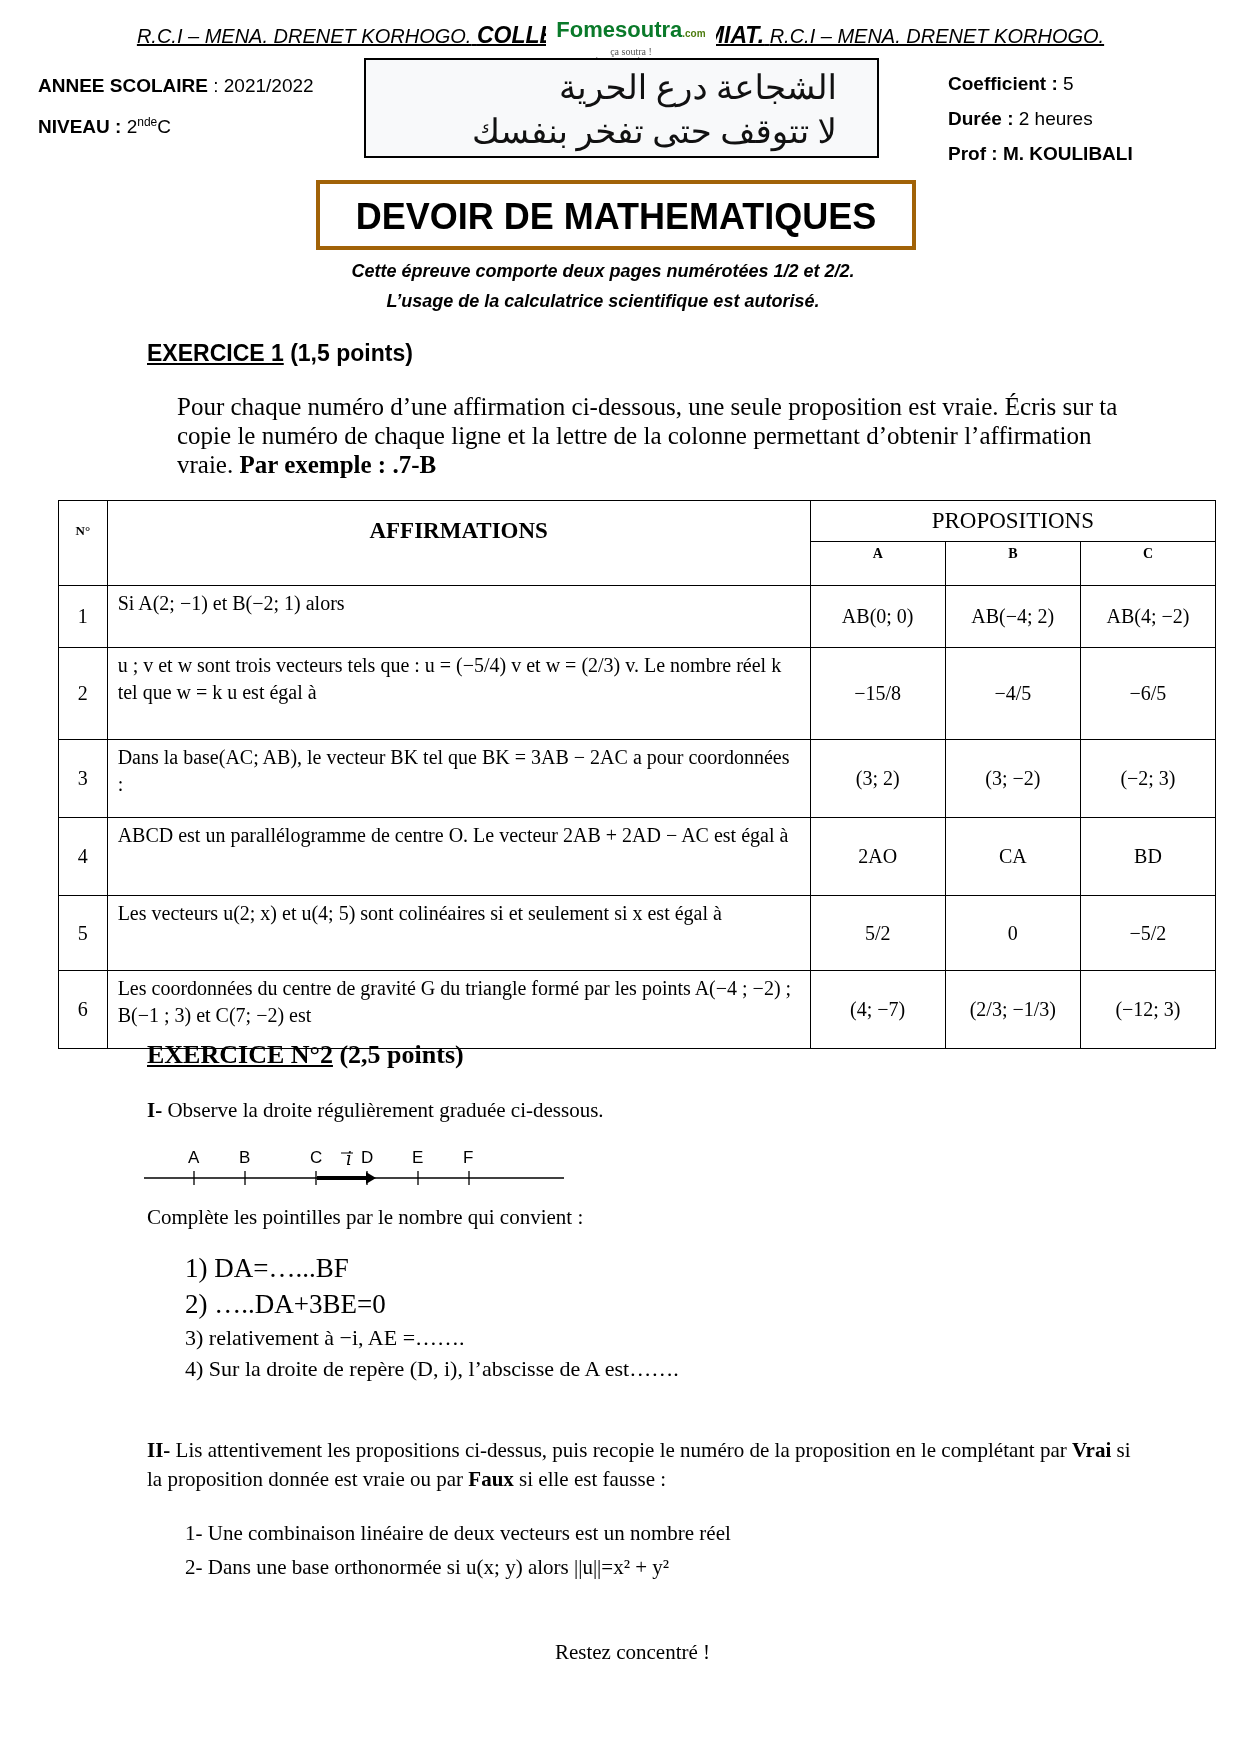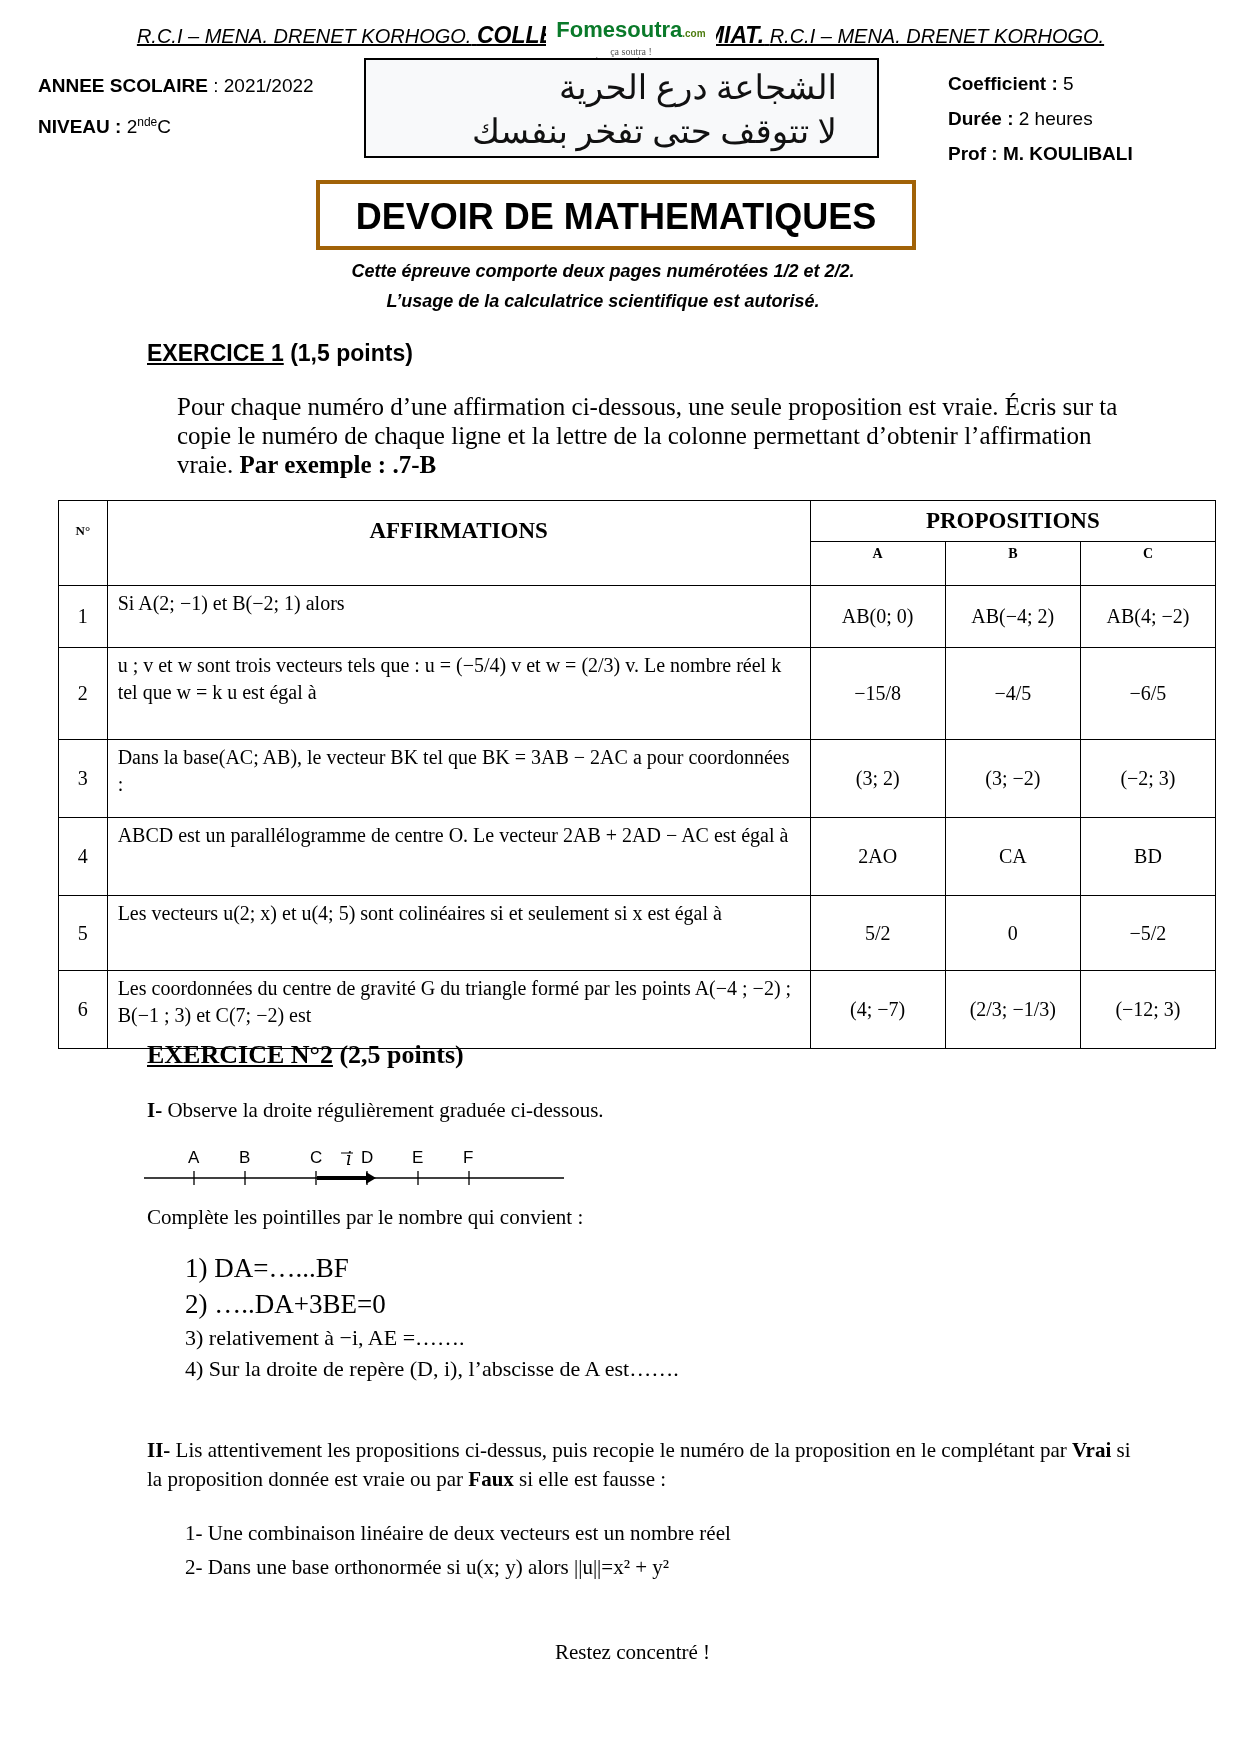--- a/index.html
+++ b/index.html
@@ -29,21 +29,21 @@
   .ex1-title u { text-decoration: underline; }
   .ex1-intro { left: 147px; top: 392px; width: 960px; font-size: 25px; line-height: 29px; margin-left: 30px; }
 
   table.qcm { position: absolute; left: 58px; top: 500px; width: 1158px; border-collapse: collapse; font-size: 20px; }
   table.qcm td, table.qcm th { border: 1.5px solid #000; vertical-align: middle; }
   .col-no { width: 46px; text-align: center; }
   .col-aff { width: 706px; }
   .col-p { width: 133px; text-align: center; }
   .hdr-no { font-size: 13px; font-weight: bold; vertical-align: top !important; padding-top: 22px; }
   .hdr-aff { font-size: 23px; font-weight: bold; text-align: center; padding-bottom: 26px; }
-  .hdr-prop { font-size: 23px; font-weight: bold; text-align: center; height: 38px; }
+  .hdr-prop { font-size: 23px; font-weight: normal; text-align: center; height: 38px; }
   .hdr-letter { font-size: 14px; font-weight: bold; text-align: center; height: 38px; vertical-align: top !important; padding-top: 4px; }
   .aff { padding: 4px 10px; line-height: 27px; vertical-align: top !important; }
   .r1 { height: 62px; } .r2 { height: 92px; } .r3 { height: 78px; } .r4 { height: 78px; } .r5 { height: 75px; } .r6 { height: 78px; }
 
   .ex2-title { left: 147px; top: 1040px; font-size: 26px; font-weight: bold; }
   .ex2-title u { text-decoration: underline; }
   .ex2-p { left: 147px; font-size: 21px; }
   .axis { left: 144px; top: 1145px; width: 420px; height: 50px; }
   .list1 { left: 185px; top: 1250px; font-size: 22px; line-height: 31px; }
   .list1 .big { font-size: 27px; line-height: 36px; }

